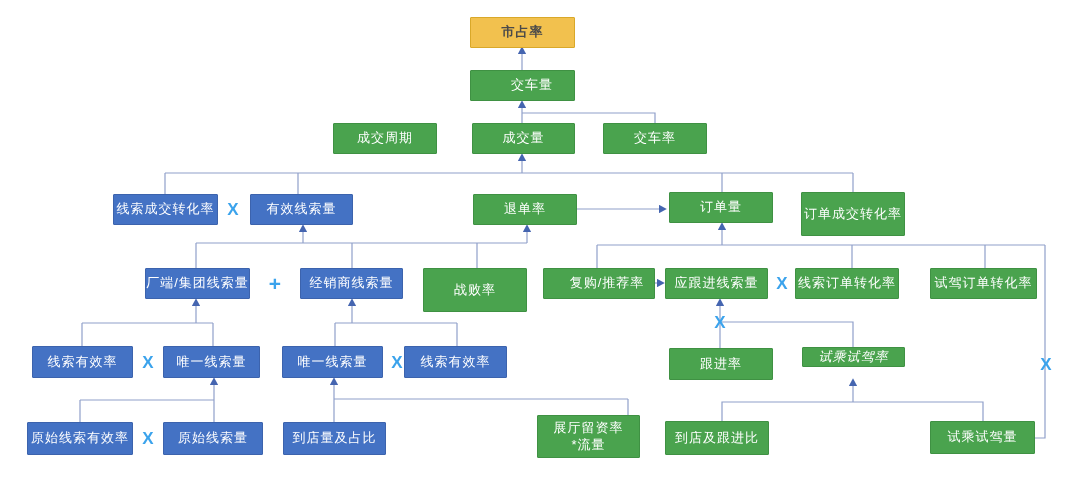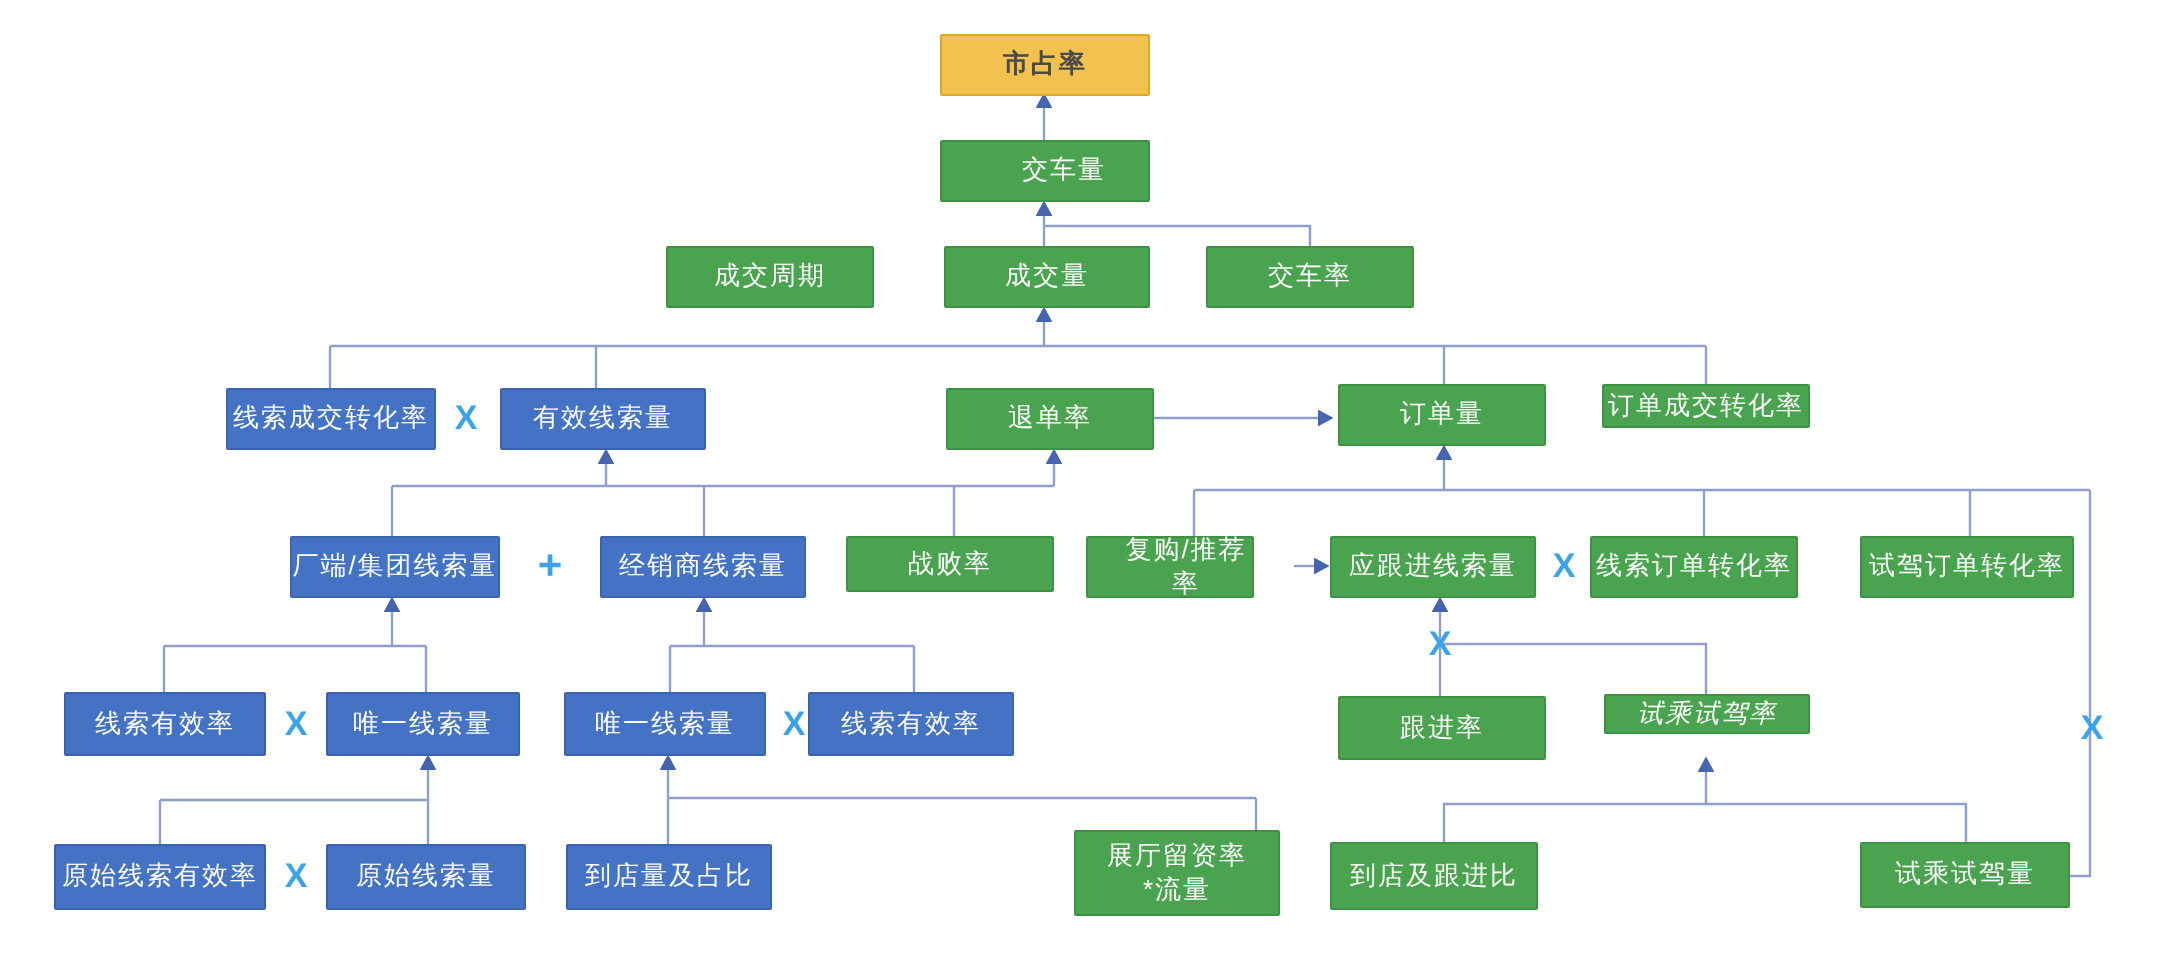--- a/index.html
+++ b/index.html
@@ -87,25 +87,25 @@
   <div id="nodes">
       <div class="node yellow" style="left: 470px; top: 17px; width: 105px; height: 31px;">市占率</div>
       <div class="node green" style="left: 470px; top: 70px; width: 105px; height: 31px; padding-left: 19px;">交车量</div>
       <div class="node green" style="left: 333px; top: 123px; width: 104px; height: 31px;">成交周期</div>
       <div class="node green" style="left: 472px; top: 123px; width: 103px; height: 31px;">成交量</div>
       <div class="node green" style="left: 603px; top: 123px; width: 104px; height: 31px;">交车率</div>
       <div class="node blue" style="left: 113px; top: 194px; width: 105px; height: 31px;">线索成交转化率</div>
       <div class="node blue" style="left: 250px; top: 194px; width: 103px; height: 31px;">有效线索量</div>
       <div class="node green" style="left: 473px; top: 194px; width: 104px; height: 31px;">退单率</div>
       <div class="node green" style="left: 669px; top: 192px; width: 104px; height: 31px;">订单量</div>
-      <div class="node green" style="left: 801px; top: 192px; width: 104px; height: 22px;">订单成交转化率</div>
+      <div class="node green" style="left: 801px; top: 192px; width: 104px; height: 44px;">订单成交转化率</div>
       <div class="node blue" style="left: 145px; top: 268px; width: 105px; height: 31px;">厂端/集团线索量</div>
       <div class="node blue" style="left: 300px; top: 268px; width: 103px; height: 31px;">经销商线索量</div>
-      <div class="node green" style="left: 423px; top: 268px; width: 104px; height: 28px;">战败率</div>
-      <div class="node green" style="left: 543px; top: 268px; width: 84px; height: 31px; padding-left: 16px;">复购/推荐率</div>
+      <div class="node green" style="left: 423px; top: 268px; width: 104px; height: 44px;">战败率</div>
+      <div class="node green" style="left: 543px; top: 268px; width: 112px; height: 31px; padding-left: 16px;">复购/推荐率</div>
       <div class="node green" style="left: 665px; top: 268px; width: 103px; height: 31px;">应跟进线索量</div>
       <div class="node green" style="left: 795px; top: 268px; width: 104px; height: 31px;">线索订单转化率</div>
       <div class="node green" style="left: 930px; top: 268px; width: 107px; height: 31px;">试驾订单转化率</div>
       <div class="node blue" style="left: 32px; top: 346px; width: 101px; height: 32px;">线索有效率</div>
       <div class="node blue" style="left: 163px; top: 346px; width: 97px; height: 32px;">唯一线索量</div>
       <div class="node blue" style="left: 282px; top: 346px; width: 101px; height: 32px;">唯一线索量</div>
       <div class="node blue" style="left: 404px; top: 346px; width: 103px; height: 32px;">线索有效率</div>
       <div class="node green" style="left: 669px; top: 348px; width: 104px; height: 32px;">跟进率</div>
       <div class="node green" style="left: 802px; top: 347px; width: 103px; height: 20px; font-style: italic;">试乘试驾率</div>
       <div class="node blue" style="left: 27px; top: 422px; width: 106px; height: 33px;">原始线索有效率</div>

